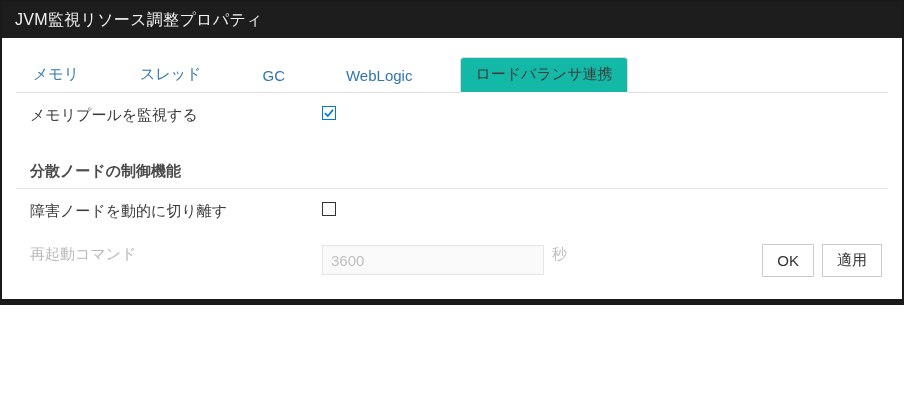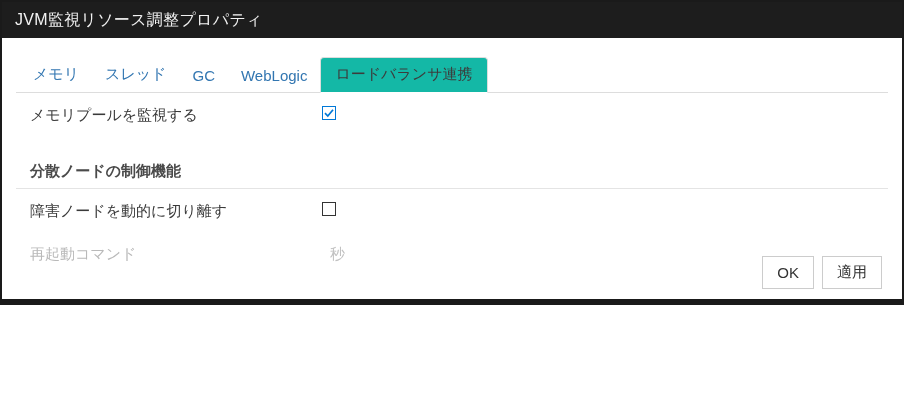--- a/index.html
+++ b/index.html
@@ -27,20 +27,21 @@
     padding: 0 13px;
     font-size: 16px;
     letter-spacing: 0.3px;
   }
   
   .tabbar {
     margin: 19px 14px 0 14px;
     display: flex;
     align-items: flex-end;
     border-bottom: 1px solid #dddddd;
+    gap: 35px;
   }
   .tab {
     display: inline-block;
     padding: 7px 12px;
     font-size: 15px;
     color: #3276b1;
     cursor: pointer;
     text-decoration: none;
     margin-bottom: 0;
     border: 1px solid transparent;
@@ -102,21 +103,21 @@
     color: #333333;
     font-size: 15px;
     padding: 6px 14px;
     cursor: pointer;
     font-family: "Liberation Sans", "DejaVu Sans", sans-serif;
   }
   .default-btn { margin: 12px 0 0 14px; }
   .footer {
     position: absolute;
     right: 20px;
-    bottom: 10px;
+    bottom: 22px;
     display: flex;
   }
   .footer .btn { margin-left: 8px; }
 </style>
 </head>
 <body>
 
 <div class="window">
 
   <div class="titlebar">
@@ -148,20 +149,21 @@
     </div>
 
     <div class="row">
       <span class="label">障害ノードを動的に切り離す</span>
       <span class="checkbox" role="checkbox" aria-checked="false"></span>
     </div>
 
 
     <div class="row disabled">
       <span class="label">再起動コマンド</span>
+      <input class="textfield" type="text" disabled="" value="3600" style="">
       <span class="unit">秒</span>
     </div>
 
     <button class="btn default-btn">既定値</button>
 
   </div>
 
   <div class="footer">
     <button class="btn">OK</button>
     <button class="btn">適用</button>

